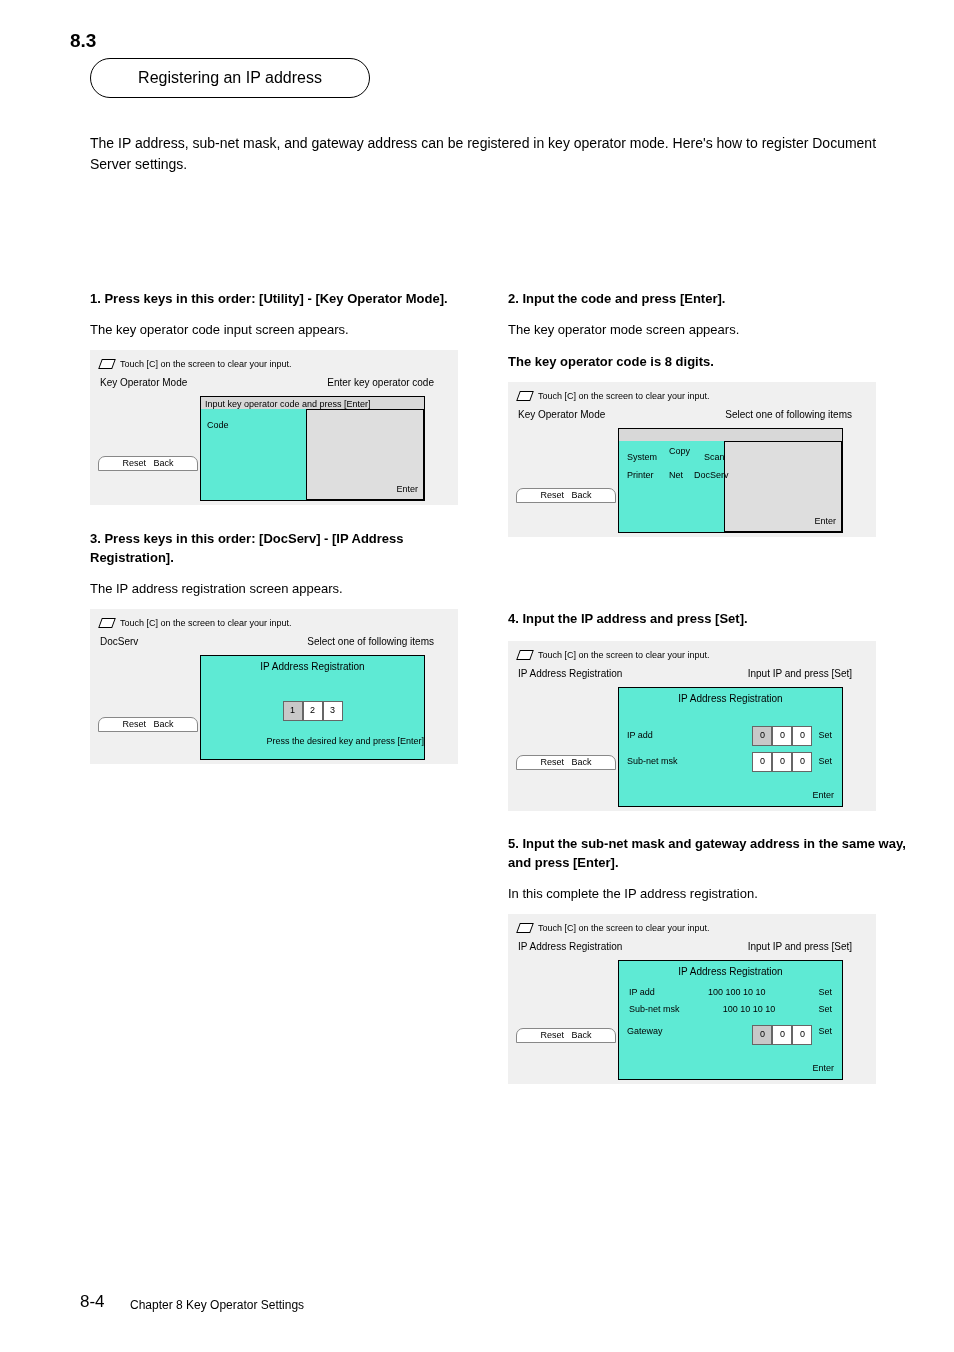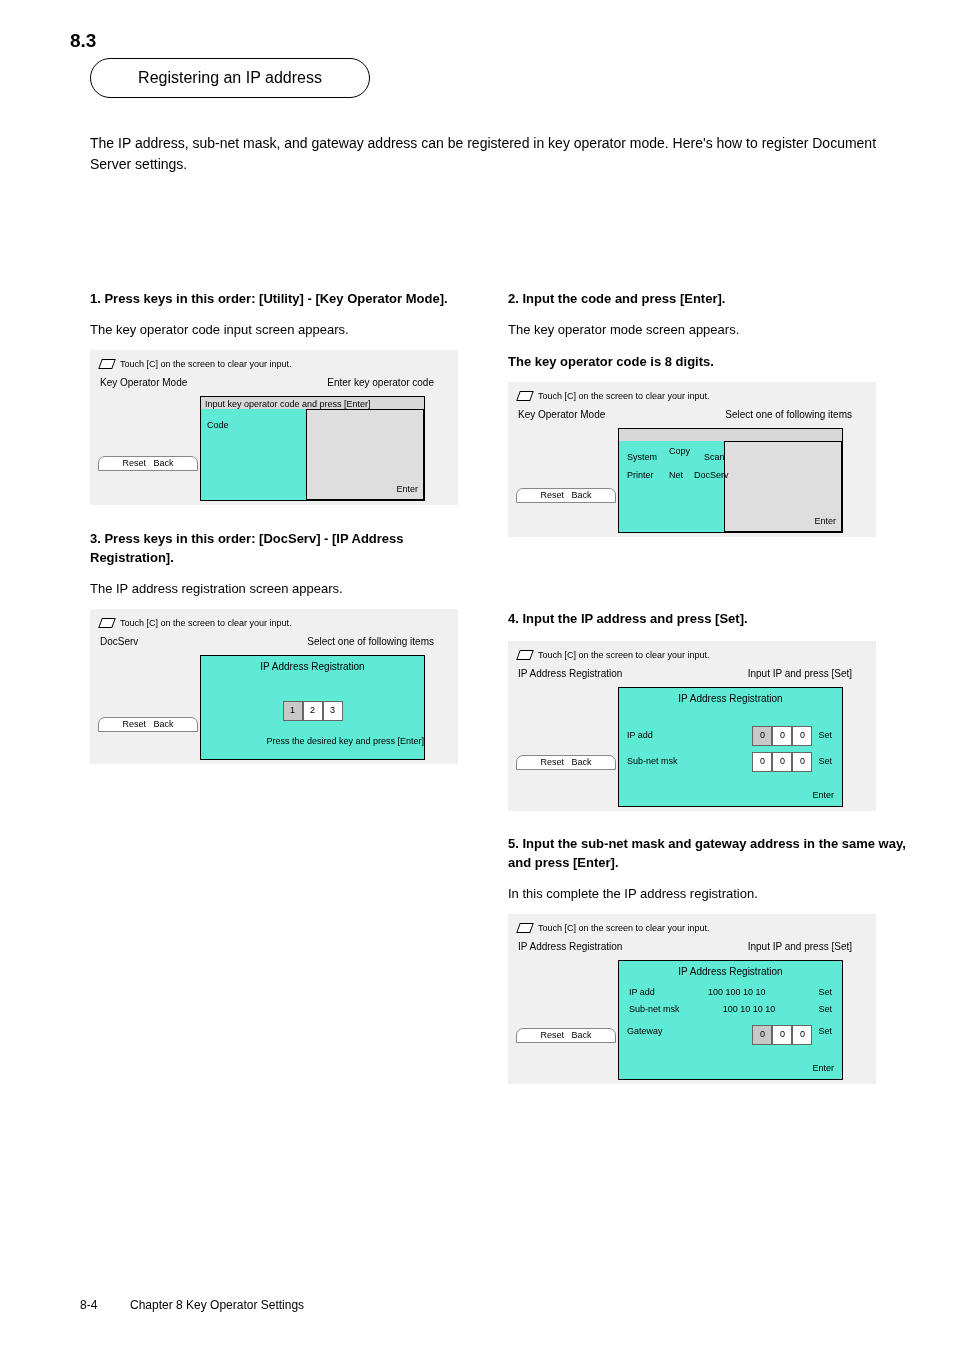--- a/index.html
+++ b/index.html
@@ -137,21 +137,21 @@
   }
   .popup-line {
     font-size: 9px;
     padding: 1px 8px;
   }
 
   .page-num {
     position: absolute;
     bottom: 40px;
     left: 80px;
-    font-size: 12px;
+    font-size: 17px;
   }
   .chapter-footer {
     position: absolute;
     bottom: 40px;
     left: 130px;
     font-size: 12px;
   }
 </style>
 </head>
 <body>

